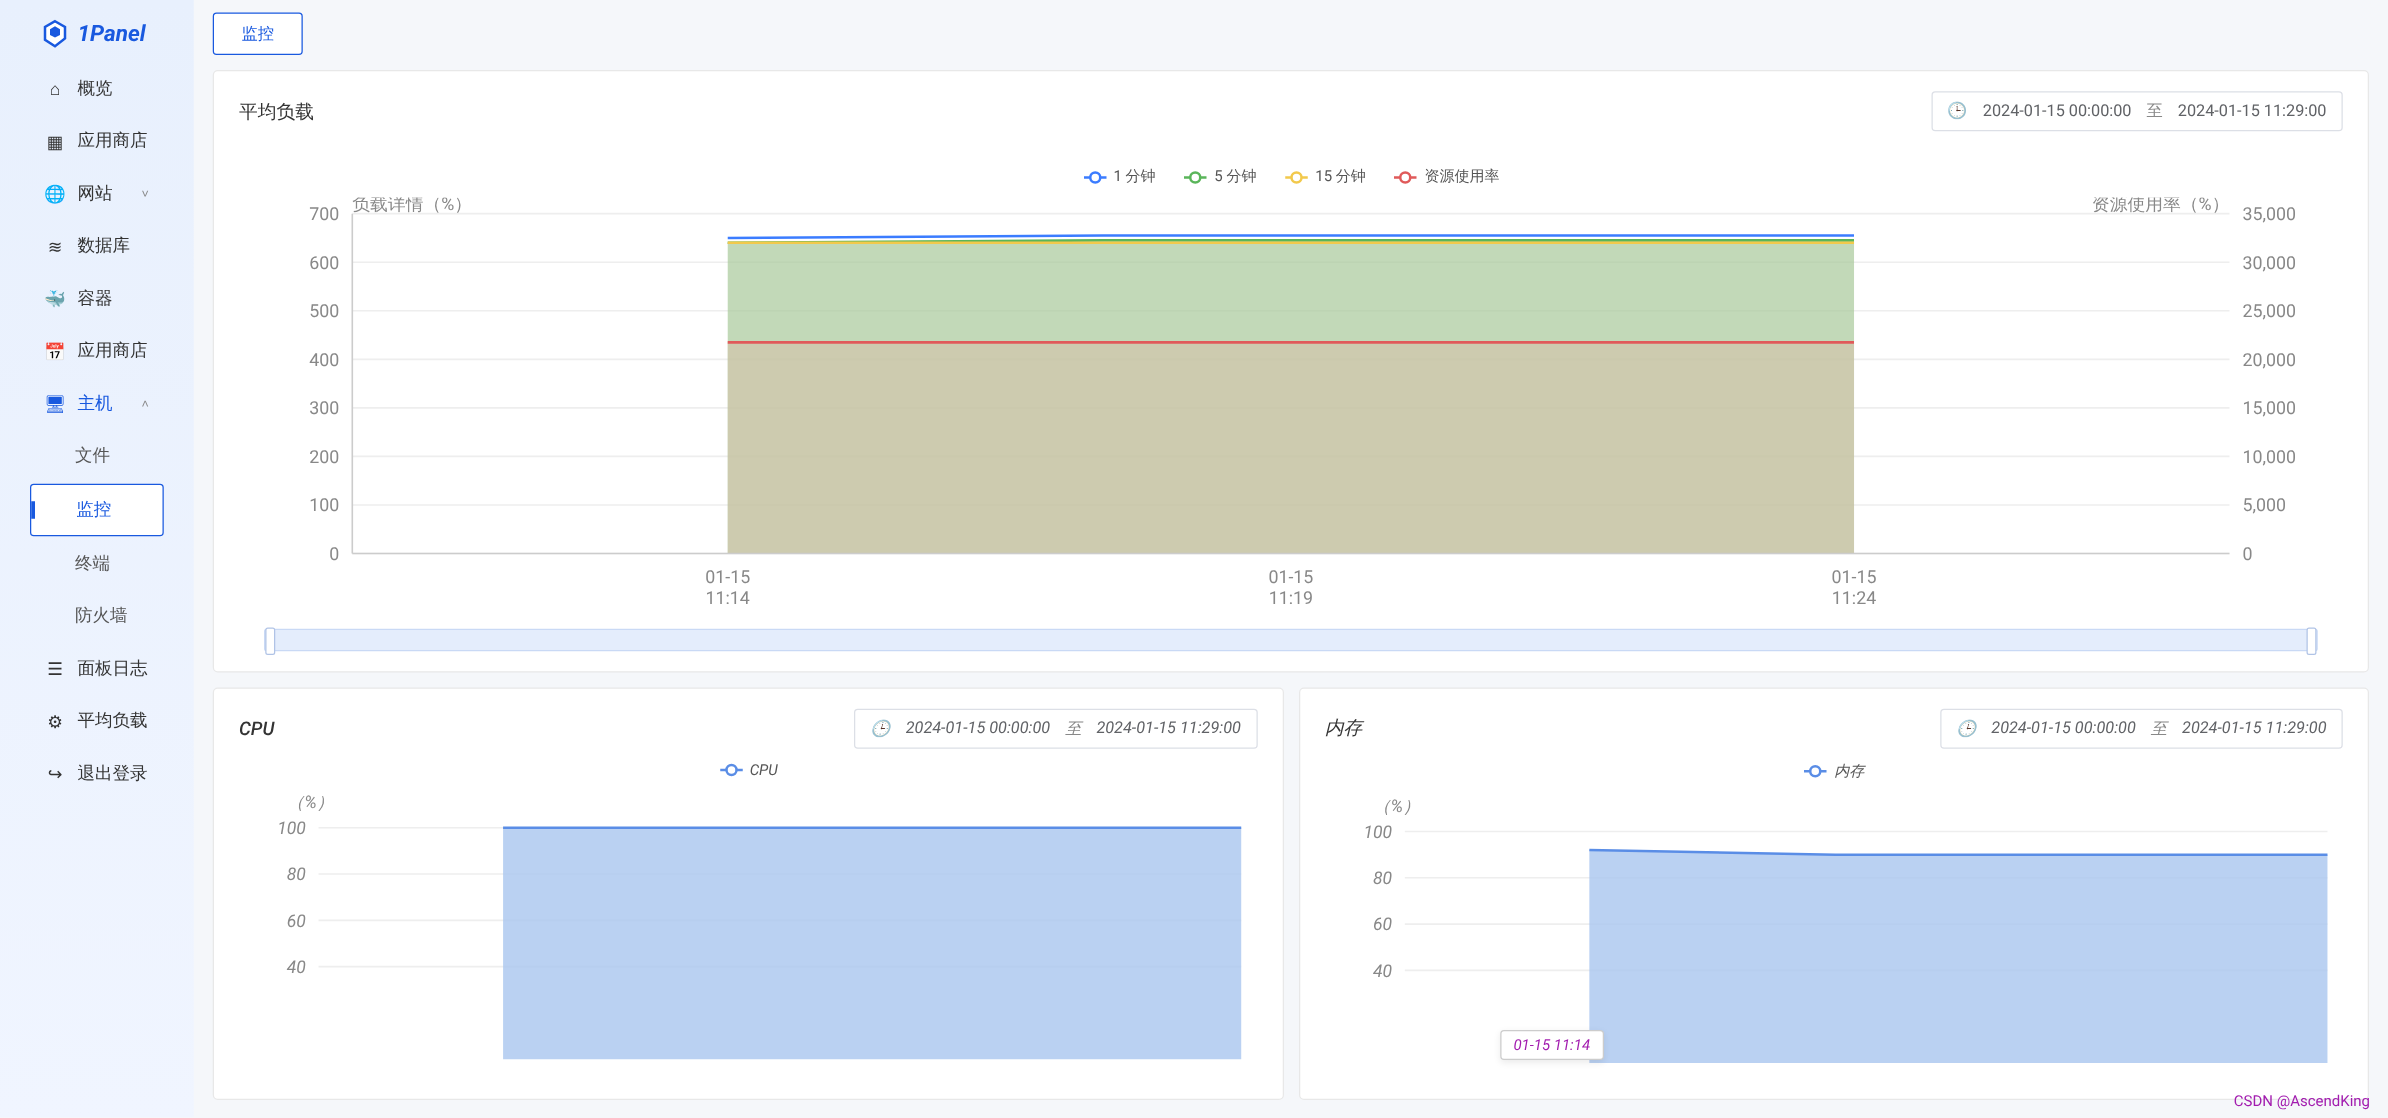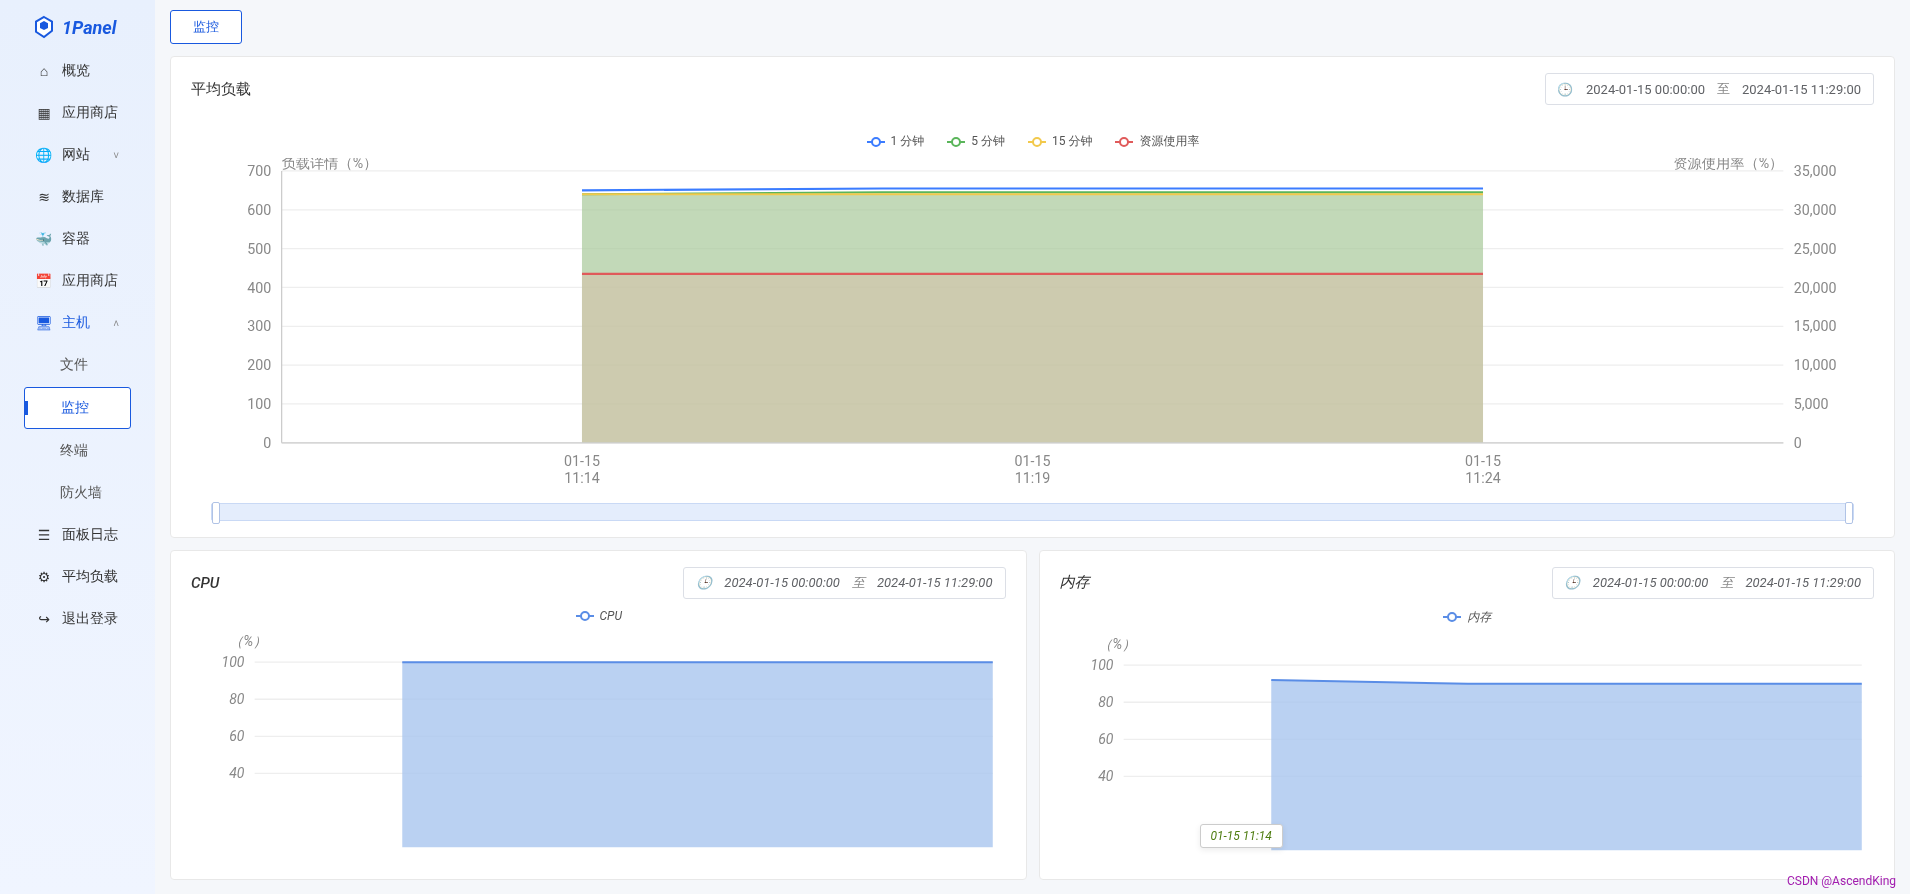--- a/index.html
+++ b/index.html
@@ -26,21 +26,21 @@
 .legend{display:flex;justify-content:center;gap:22px;font-size:12px;color:#555;margin-bottom:8px;}
 .legend-item{display:flex;align-items:center;gap:5px;}
 .legend-marker{width:20px;height:10px;display:flex;align-items:center;justify-content:center;}
 .legend-line{width:18px;height:2px;position:relative;}
 .legend-line::after{content:'';position:absolute;left:50%;top:50%;transform:translate(-50%,-50%);width:6px;height:6px;border:2px solid;border-radius:50%;background:#fff;}
 .row{display:flex;gap:12px;font-style:italic;}
 .col{flex:1;}
 .chart-svg{width:100%;display:block;}
 .slider-track{height:18px;background:#e4edfc;border:1px solid #c9d9f5;border-radius:2px;margin:8px 20px 0;position:relative;}
 .slider-handle{position:absolute;top:-2px;width:8px;height:22px;background:#fff;border:1px solid #b0c3e6;border-radius:2px;}
-.tooltip{position:absolute;background:#fff;border:1px solid #ccc;border-radius:3px;padding:4px 10px;font-size:12px;color:#4d7c0f;left:140px;top:190px;box-shadow:0 2px 6px rgba(0,0,0,0.08);}
+.tooltip{position:absolute;background:#fff;border:1px solid #ccc;border-radius:3px;padding:4px 10px;font-size:12px;color:#a21caf;left:140px;top:190px;box-shadow:0 2px 6px rgba(0,0,0,0.08);}
 .watermark{position:fixed;bottom:6px;right:14px;font-size:12px;color:#a21caf;}
 </style>
 </head>
 <body>
 
 <div class="app">
  <aside class="sidebar">
   <div class="logo">
    <svg width="24" height="24" viewBox="0 0 24 24" fill="none">
           <path d="M12 2l8 4.6v9.2L12 22l-8-5.2V6.6L12 2z" stroke="#1959df" stroke-width="2" fill="#fff"></path>

